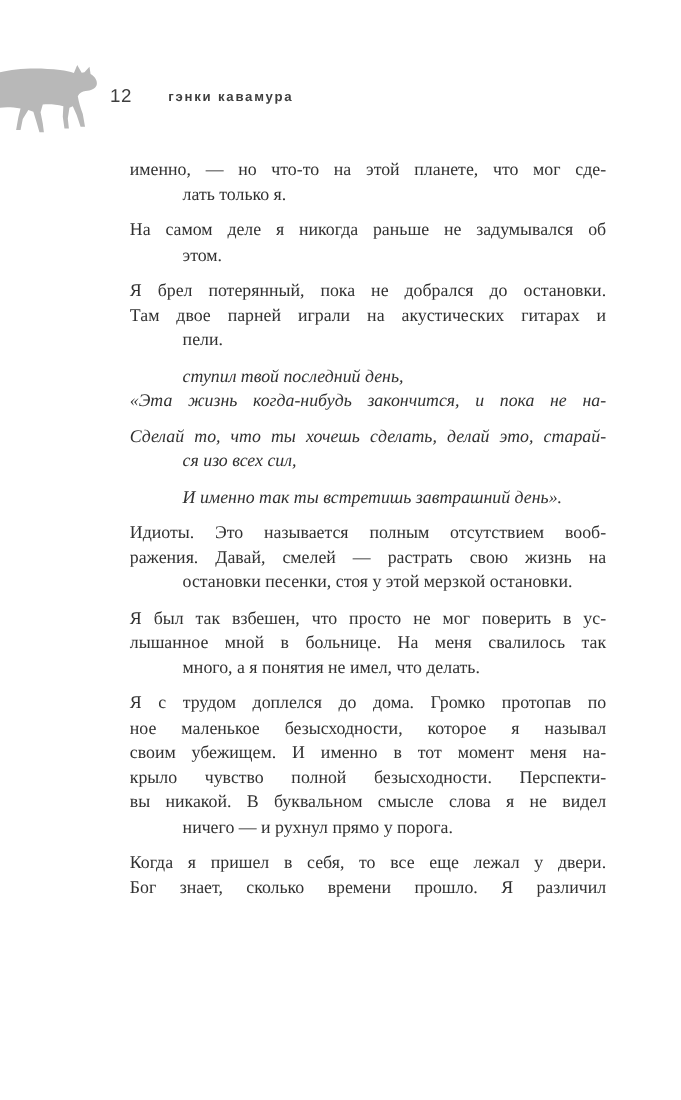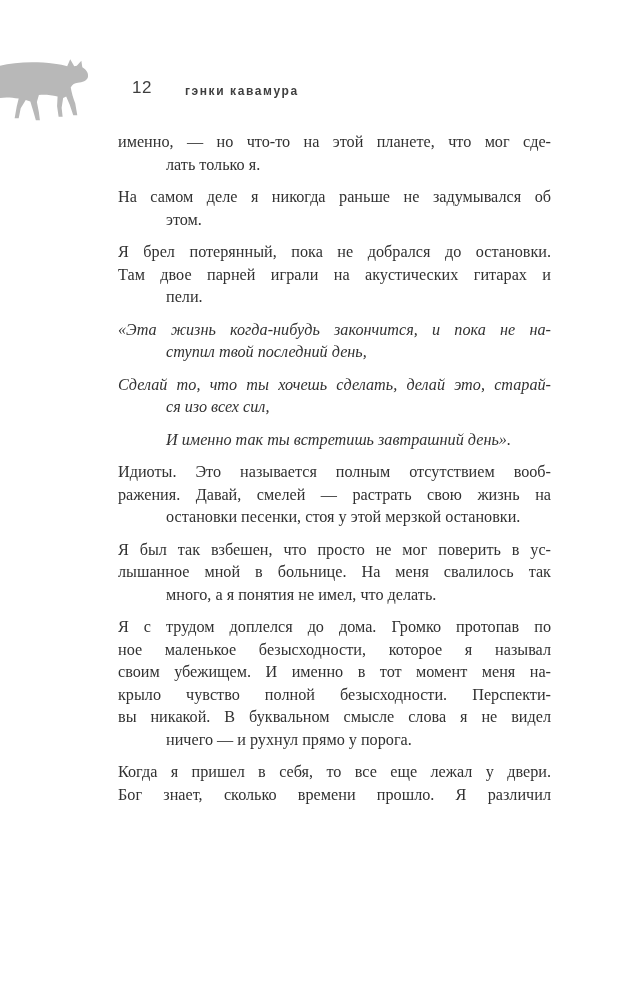--- a/index.html
+++ b/index.html
@@ -19,42 +19,42 @@
     position: absolute;
     left: 0;
     top: 56px;
     width: 98px;
     height: 72px;
   }
   .cat-wrap svg { display: block; width: 100%; height: 100%; }
   .cat-wrap path { fill: var(--cat, #b8b8b8); }
   .page-header {
     position: absolute;
-    left: 132px;
+    left: 100px;
     top: 78px;
     width: 432px;
     display: flex;
-    align-items: flex-end;
+    align-items: center;
     font-family: "Liberation Sans", sans-serif;
     color: var(--header, #3e3e3e);
   }
   .page-number {
     font-size: 17px;
     letter-spacing: 0.5px;
   }
   .running-head {
     margin-left: 33px;
     font-size: 12px;
     letter-spacing: 1.6px;
     font-weight: bold;
   }
   .body-text {
     position: absolute;
     left: 118px;
-    top: 131px;
+    top: 143px;
     width: 433px;
     font-size: 16.2px;
     line-height: 22.5px;
     color: var(--text, #313131);
   }
   .para { margin: 0 0 10px 0; }
   .para.italic { font-style: italic; }
   .line {
     text-align: justify;
     text-align-last: justify;
@@ -103,22 +103,22 @@
       <div class="para">
         <div class="line">На самом деле я никогда раньше не задумывался об</div>
         <div class="line last">этом.</div>
       </div>
       <div class="para">
         <div class="line">Я брел потерянный, пока не добрался до остановки.</div>
         <div class="line">Там двое парней играли на акустических гитарах и</div>
         <div class="line last">пели.</div>
       </div>
       <div class="para italic">
+        <div class="line last">ступил твой последний день,</div>
         <div class="line">«Эта жизнь когда-нибудь закончится, и пока не на-</div>
-        <div class="line last">ступил твой последний день,</div>
       </div>
       <div class="para italic">
         <div class="line">Сделай то, что ты хочешь сделать, делай это, старай-</div>
         <div class="line last">ся изо всех сил,</div>
       </div>
       <div class="para italic">
         <div class="line last">И именно так ты встретишь завтрашний день».</div>
       </div>
       <div class="para">
         <div class="line">Идиоты. Это называется полным отсутствием вооб-</div>

